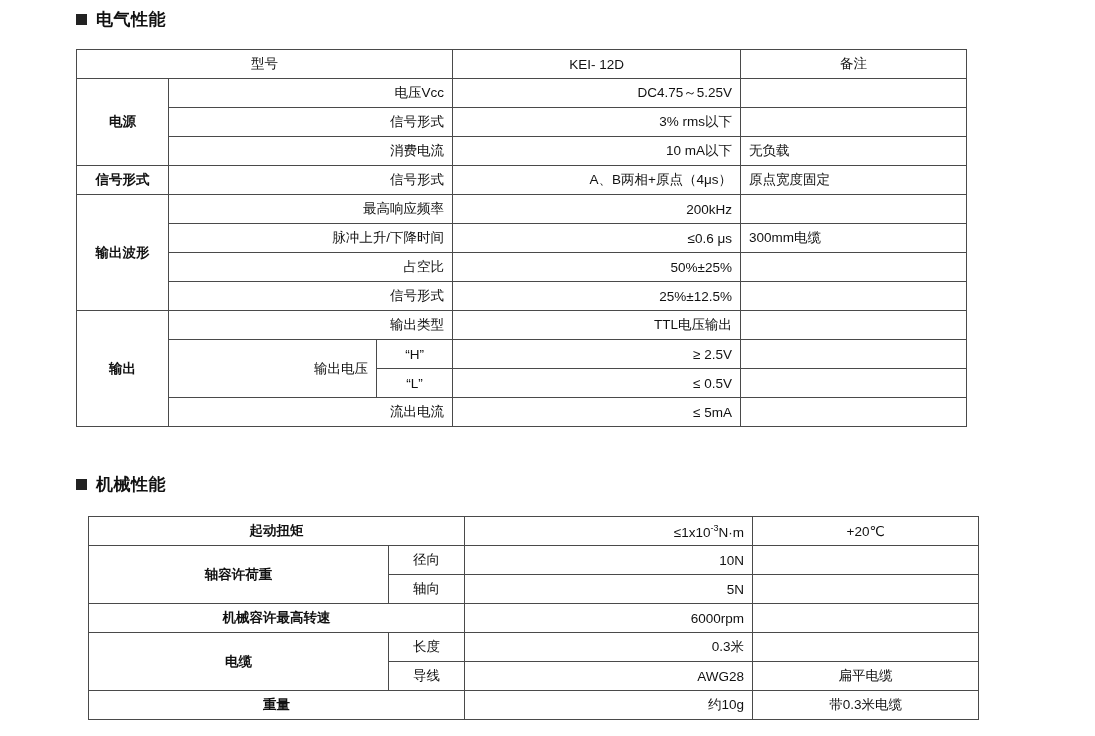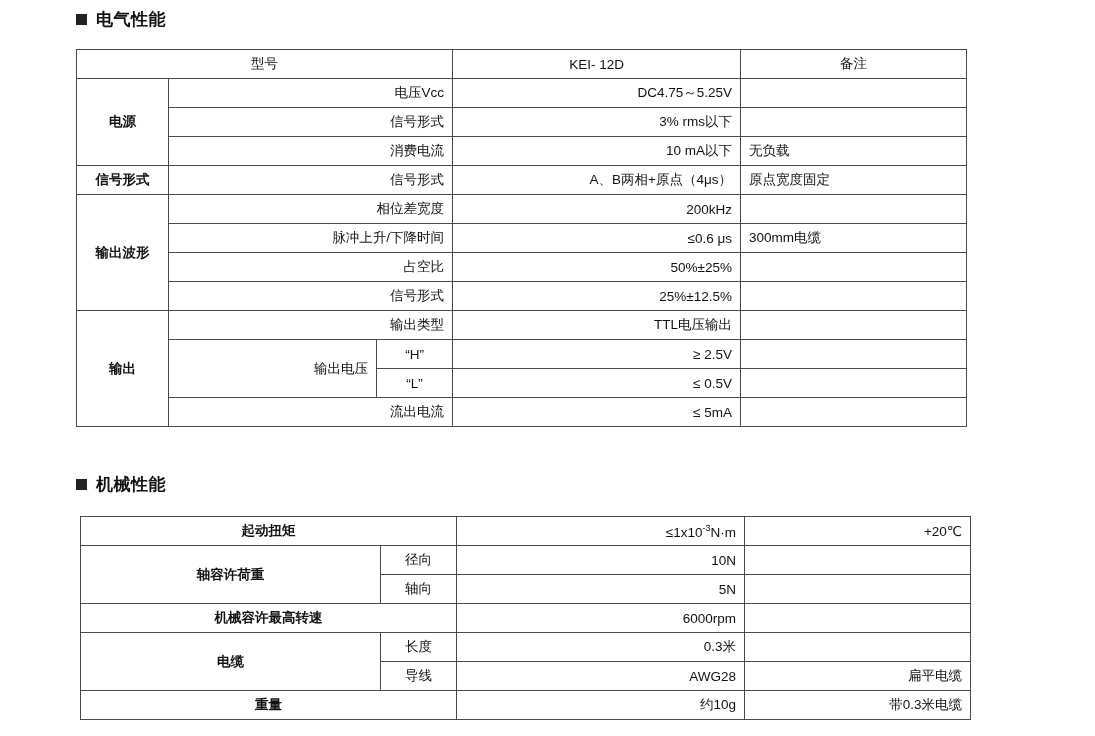--- a/index.html
+++ b/index.html
@@ -79,40 +79,40 @@
     background: #ffffff;
     text-align: right;
     padding-left: 14px;
   }
   td.note {
     background: #ffffff;
     text-align: left;
   }
   td.note-left {
     background: #ffffff;
-    text-align: right;
+    text-align: center;
     padding-left: 14px;
   }
   td.empty {
     background: #ffffff;
   }
   sup {
     font-size: 9px;
     vertical-align: super;
   }
 
   
   #table-electrical {
     left: 76px;
     top: 49px;
     width: 812px;
   }
   
   #table-mechanical {
-    left: 80px;
+    left: 88px;
     top: 516px;
     width: 812px;
   }
   #heading-electrical { left: 76px; top: 8px; }
   #heading-mechanical { left: 76px; top: 473px; }
 </style>
 </head>
 <body>
 
 <div class="page">
@@ -157,21 +157,21 @@
 
       <tr>
         <td class="lbl">信号形式</td>
         <td class="lbl-left" colspan="2">信号形式</td>
         <td class="val">A、B两相+原点（4μs）</td>
         <td class="note">原点宽度固定</td>
       </tr>
 
       <tr>
         <td class="lbl" rowspan="4">输出波形</td>
-        <td class="lbl-left" colspan="2">相位差宽度</td>
+        <td class="lbl-left" colspan="2">最高响应频率</td>
         <td class="val">200kHz</td>
         <td class="empty"></td>
       </tr>
       <tr>
         <td class="lbl-left" colspan="2">脉冲上升/下降时间</td>
         <td class="val">≤0.6 μs</td>
         <td class="note">300mm电缆</td>
       </tr>
       <tr>
         <td class="lbl-left" colspan="2">占空比</td>

